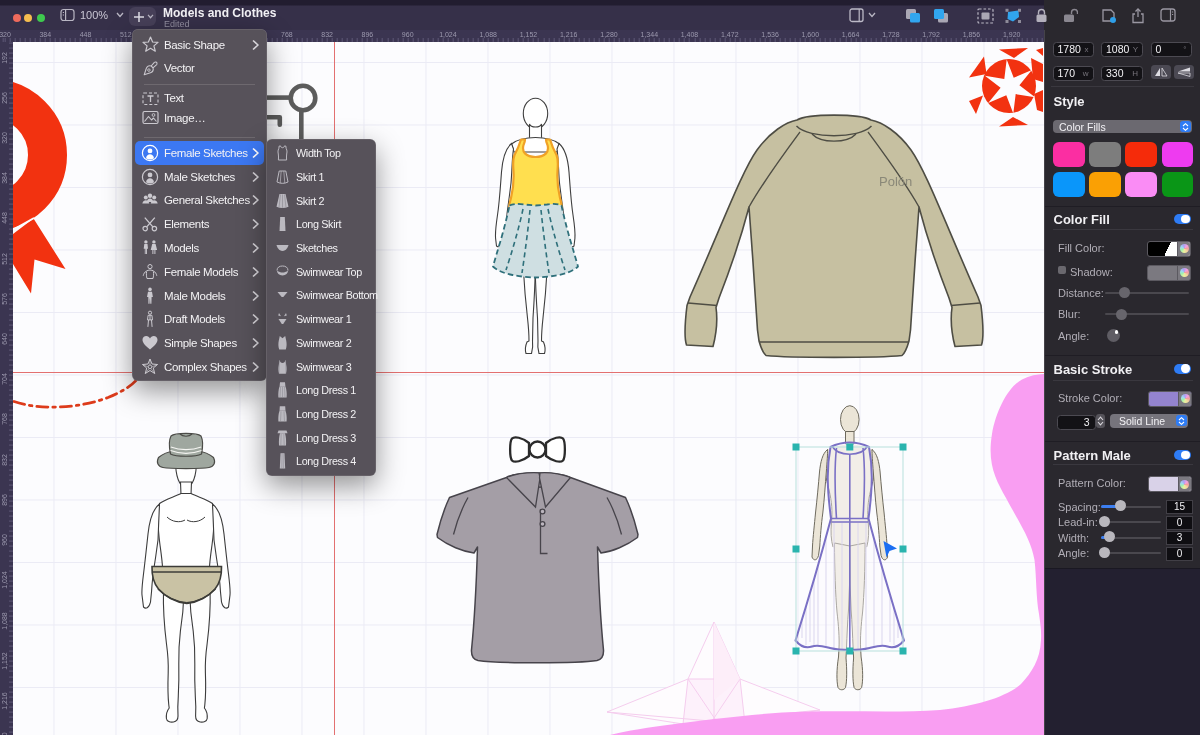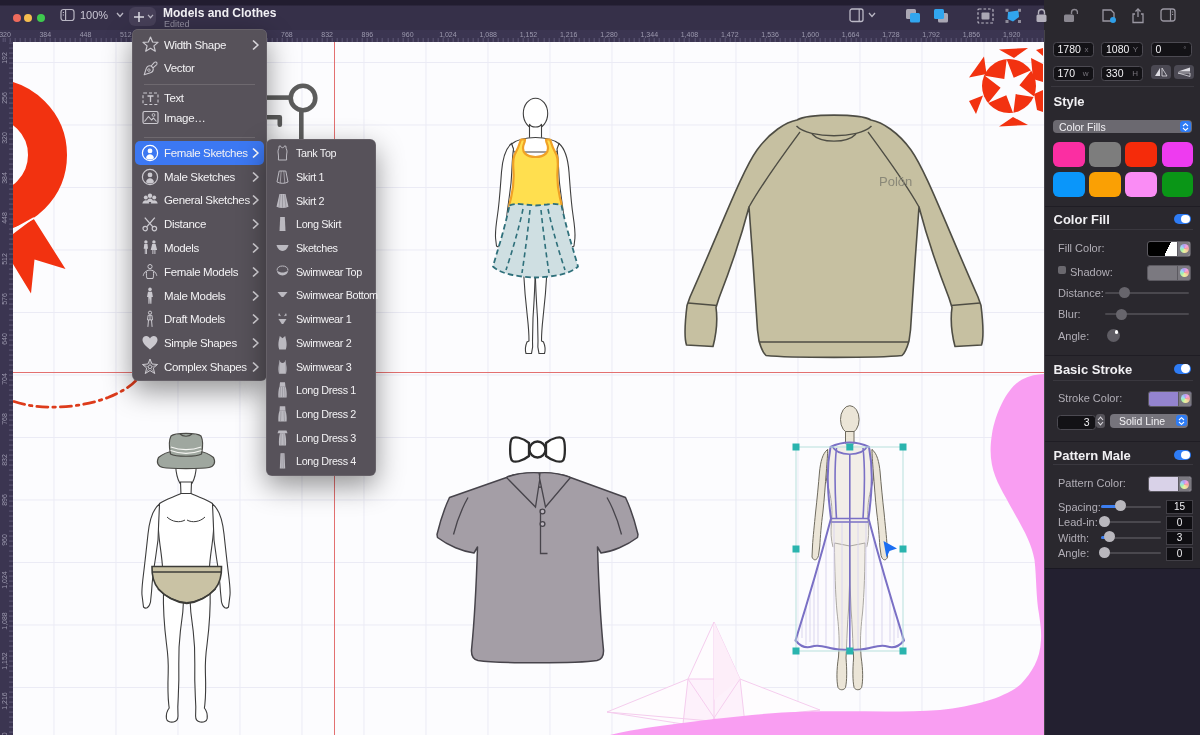--- a/index.html
+++ b/index.html
@@ -341,21 +341,21 @@
       </svg>
   </div>
 
   <div class="menu" id="mainmenu">
       <div class="mrow" style="top:3.5px">
         <span class="ic">
           <svg width="17" height="17" viewBox="0 0 17 17">
             <path d="M8.5 1 L10.6 6 L16 6.4 L11.9 9.9 L13.3 15.2 L8.5 12.3 L3.7 15.2 L5.1 9.9 L1 6.4 L6.4 6 Z" stroke="#cbc9cf" stroke-width="1.2" fill="none" stroke-linejoin="round"></path>
           </svg>
         </span>
-        <span class="lab">Width Shape</span>
+        <span class="lab">Basic Shape</span>
         <svg class="chev" width="7" height="11" viewBox="0 0 7 11">
           <polyline points="1,1 6,5.5 1,10" stroke="#d6d4d9" stroke-width="1.6" fill="none" stroke-linejoin="round"></polyline>
         </svg>
       </div>
       <div class="mrow" style="top:27.3px">
         <span class="ic">
           <svg width="17" height="17" viewBox="0 0 17 17">
             <path d="M2.2 14.8 L4.2 8.6 C5.1 6.4 7.2 5.4 9.2 6 L11 7.8 C11.6 9.8 10.6 11.9 8.4 12.8 L2.2 14.8 Z" stroke="#cbc9cf" stroke-width="1.1" fill="none" stroke-linejoin="round"></path>
             <circle cx="6.9" cy="10.1" r="1.25" stroke="#cbc9cf" stroke-width="0.9" fill="none"></circle>
             <path d="M9.2 6 L12.1 2.6 M11 7.8 L14.4 4.9" stroke="#cbc9cf" stroke-width="1.1"></path>
@@ -426,21 +426,21 @@
         </svg>
       </div>
       <div class="mrow" style="top:183.2px">
         <span class="ic">
           <svg width="18" height="18" viewBox="0 0 18 18">
             <circle cx="4.2" cy="13.6" r="2.2" stroke="#cbc9cf" stroke-width="1.2" fill="none"></circle>
             <circle cx="13.4" cy="13.6" r="2.2" stroke="#cbc9cf" stroke-width="1.2" fill="none"></circle>
             <path d="M5.7 11.9 L13.8 2.6 M11.9 11.9 L3.8 2.6" stroke="#cbc9cf" stroke-width="1.3"></path>
           </svg>
         </span>
-        <span class="lab">Distance</span>
+        <span class="lab">Elements</span>
         <svg class="chev" width="7" height="11" viewBox="0 0 7 11">
           <polyline points="1,1 6,5.5 1,10" stroke="#d6d4d9" stroke-width="1.6" fill="none" stroke-linejoin="round"></polyline>
         </svg>
       </div>
       <div class="mrow" style="top:207.0px">
         <span class="ic">
           <svg width="18" height="18" viewBox="0 0 18 18" fill="#cbc9cf">
             <circle cx="4.9" cy="2.9" r="1.7"></circle>
             <path d="M3.3 5.1 h3.2 l0.5 4.6 h-1.1 v5.4 h-0.9 v-5.4 h-0.3 v5.4 h-0.9 v-5.4 h-1.1 z"></path>
             <circle cx="12.9" cy="2.9" r="1.7"></circle>
@@ -515,21 +515,21 @@
       <div class="msep" style="top:54.5px"></div>
       <div class="msep" style="top:108.0px"></div>
     </div>
   <div class="menu" id="submenu">
       <div class="srow" style="top:2.5px">
         <span class="ic">
           <svg width="17" height="17" viewBox="0 0 17 17">
             <path d="M5.2 1.5 C5.2 3.3 4.6 4.6 4.2 5.6 C3.8 6.8 4 8 4.3 9.5 C4.6 11.5 4.6 13.5 4.4 15.5 H12.6 C12.4 13.5 12.4 11.5 12.7 9.5 C13 8 13.2 6.8 12.8 5.6 C12.4 4.6 11.8 3.3 11.8 1.5 H10.3 C10.3 3.8 6.7 3.8 6.7 1.5 Z" stroke="#bbb9c0" stroke-width="1" fill="none"></path>
           </svg>
         </span>
-        <span class="lab">Tank Top</span>
+        <span class="lab">Width Top</span>
       </div>
       <div class="srow" style="top:26.2px">
         <span class="ic">
           <svg width="17" height="17" viewBox="0 0 17 17">
             <path d="M5.2 2.5 H11.8 L14 13.5 C10.5 15.3 6.5 15.3 3 13.5 Z" stroke="#bbb9c0" stroke-width="1" fill="none" stroke-linejoin="round"></path>
             <path d="M7.2 2.5 L6.2 14.6 M9.8 2.5 L10.8 14.6" stroke="#bbb9c0" stroke-width="0.7" fill="none"></path>
           </svg>
         </span>
         <span class="lab">Skirt 1</span>
       </div>

